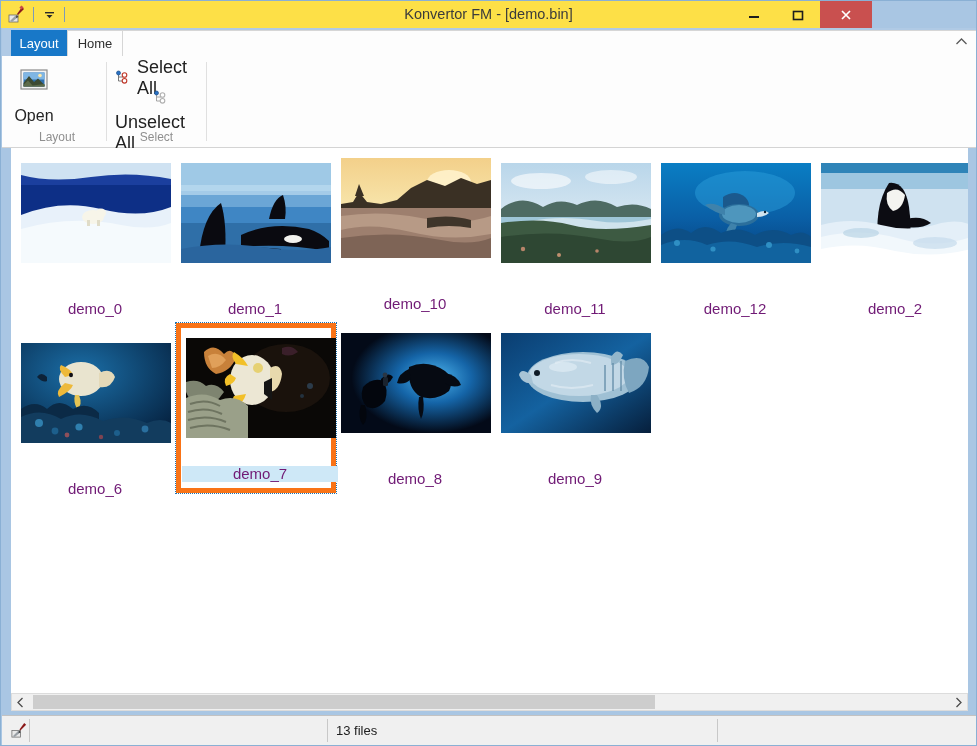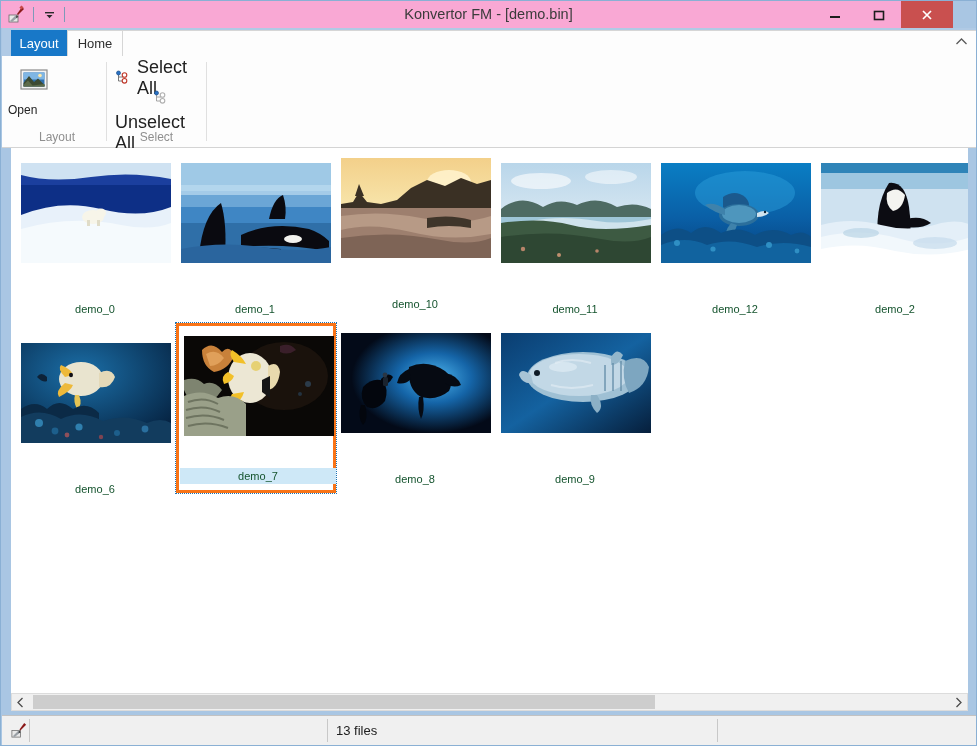--- a/index.html
+++ b/index.html
@@ -23,23 +23,23 @@
     height: 746px;
     background: #a9c6e3;
     box-sizing: border-box;
     border: 1px solid #8ab0d4;
   }
 
   
   #titlebar {
     position: absolute;
     left: 0; top: 0;
-    width: 952px;
+    width: 871px;
     height: 27px;
-    background: #f9a8d4;
+    background: #fde047;
   }
   #qat {
     position: absolute;
     left: 6px; top: 2px;
     height: 23px;
     display: flex;
     align-items: center;
     gap: 0px;
   }
   .qat-sep {
@@ -181,24 +181,24 @@
     flex-direction: column;
     align-items: center;
   }
   .big-btn .bigicon {
     width: 34px;
     height: 34px;
     margin-top: 3px;
     position: relative;
   }
   .big-btn .biglabel {
-    margin-top: 6px;
-    font-size: 12px;
+    margin-top: 12px;
+    font-size: 16px;
     color: #242424;
-    text-align: left;
+    text-align: center;
     line-height: 14px;
     width: 52px;
   }
 
   
   .small-btn {
     position: absolute;
     height: 20px;
     display: flex;
     align-items: center;
@@ -230,21 +230,21 @@
   }
   .thumb-cell {
     position: absolute;
     width: 160px;
     height: 170px;
     box-sizing: border-box;
   }
   .thumb-cell.selected {
     outline: 1px dotted #1b73b5;
     outline-offset: 0px;
-    border: 3px solid #f97316;
+    border: 5px solid #f97316;
   }
   .thumb-img-wrap {
     position: absolute;
     left: 5px; top: 10px;
     width: 150px;
     height: 100px;
     display: flex;
     align-items: center;
     justify-content: center;
     overflow: hidden;
@@ -254,22 +254,22 @@
     height: 100px;
     position: relative;
     overflow: hidden;
   }
   .thumb-label {
     position: absolute;
     left: 1px;
     bottom: 6px;
     width: 156px;
     text-align: center;
-    font-size: 11px;
-    color: #14532d;
+    font-size: 15px;
+    color: #701a75;
     line-height: 16px;
   }
   .thumb-cell.selected .thumb-label {
     background: #cee8f7;
   }
 
   
   #hscroll {
     position: absolute;
     left: 10px; top: 692px;

